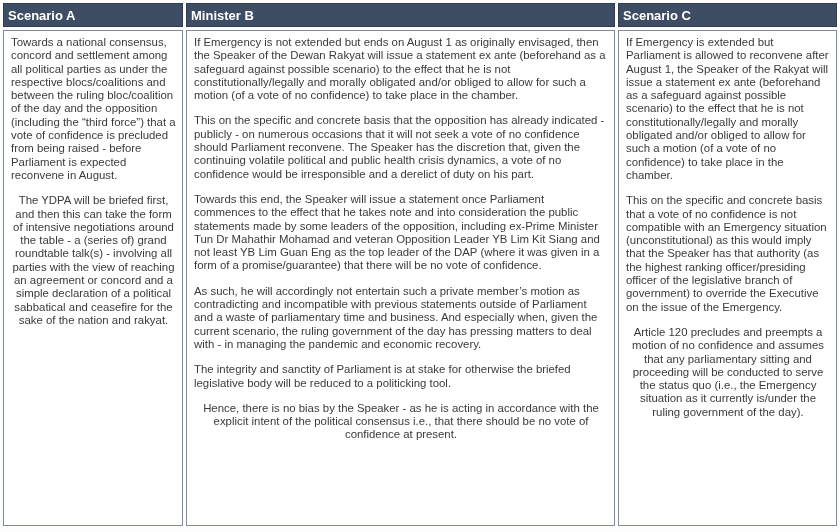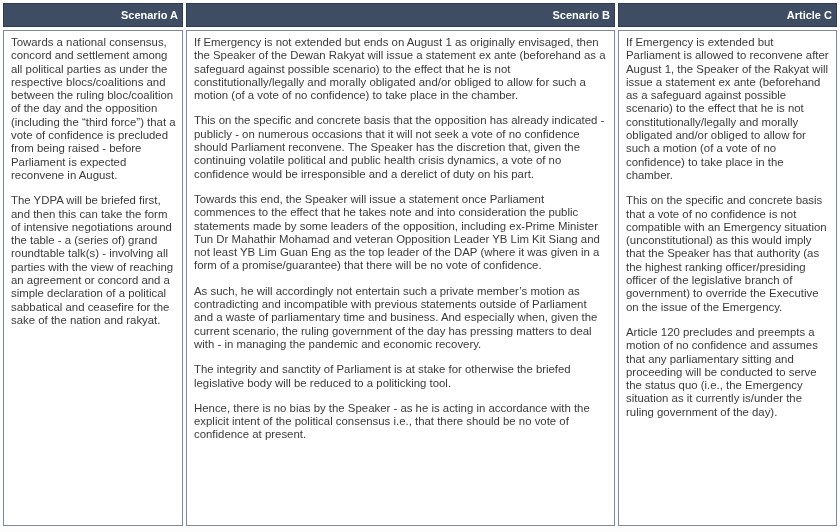--- a/index.html
+++ b/index.html
@@ -22,60 +22,61 @@
     height: 529px;
   }
   col.col-a { width: 180px; }
   col.col-b { width: 429px; }
   col.col-c { width: 219px; }
   th.scenario-header {
     background: var(--header-bg, #3e4d64);
     color: var(--header-text, #ffffff);
     border: 1px solid var(--header-border, #2e3c51);
     font-family: "Liberation Sans", sans-serif;
-    font-size: 11px;
+    font-size: 13px;
     font-weight: bold;
-    text-align: right;
+    text-align: left;
     height: 18px;
     padding: 2px 4px;
     vertical-align: middle;
   }
   td.scenario-cell {
     background: var(--cell-bg, #ffffff);
     border: 1px solid var(--cell-border, #7e89a0);
     vertical-align: top;
     padding: 5px 6px 21px 7px;
     font-family: "Liberation Sans", sans-serif;
     font-size: 11.4px;
     line-height: 13.3px;
     color: var(--body-text, #3a3a3a);
     overflow: hidden;
   }
   td.scenario-cell p {
     margin: 0 0 12px 0;
   }
   td.scenario-cell p:last-child {
     margin-bottom: 0;
+    text-align: center;
   }
 </style>
 </head>
 <body>
 
 <div class="page">
   <table class="scenario-table">
     <colgroup>
       <col class="col-a">
       <col class="col-b">
       <col class="col-c">
     </colgroup>
     <thead>
       <tr>
         <th class="scenario-header">Scenario A</th>
-        <th class="scenario-header">Scenario B</th>
-        <th class="scenario-header">Article C</th>
+        <th class="scenario-header">Minister B</th>
+        <th class="scenario-header">Scenario C</th>
       </tr>
     </thead>
     <tbody>
       <tr>
         <td class="scenario-cell">
           <p>Towards a national consensus, concord and settlement among all political parties as under the respective blocs/coalitions and between the ruling bloc/coalition of the day and the opposition (including the “third force”) that a vote of confidence is precluded from being raised - before Parliament is expected reconvene in August.</p>
           <p>The YDPA will be briefed first, and then this can take the form of intensive negotiations around the table - a (series of) grand roundtable talk(s) - involving all parties with the view of reaching an agreement or concord and a simple declaration of a political sabbatical and ceasefire for the sake of the nation and rakyat.</p>
         </td>
         <td class="scenario-cell">
           <p>If Emergency is not extended but ends on August 1 as originally envisaged, then the Speaker of the Dewan Rakyat will issue a statement ex ante (beforehand as a safeguard against possible scenario) to the effect that he is not constitutionally/legally and morally obligated and/or obliged to allow for such a motion (of a vote of no confidence) to take place in the chamber.</p>

